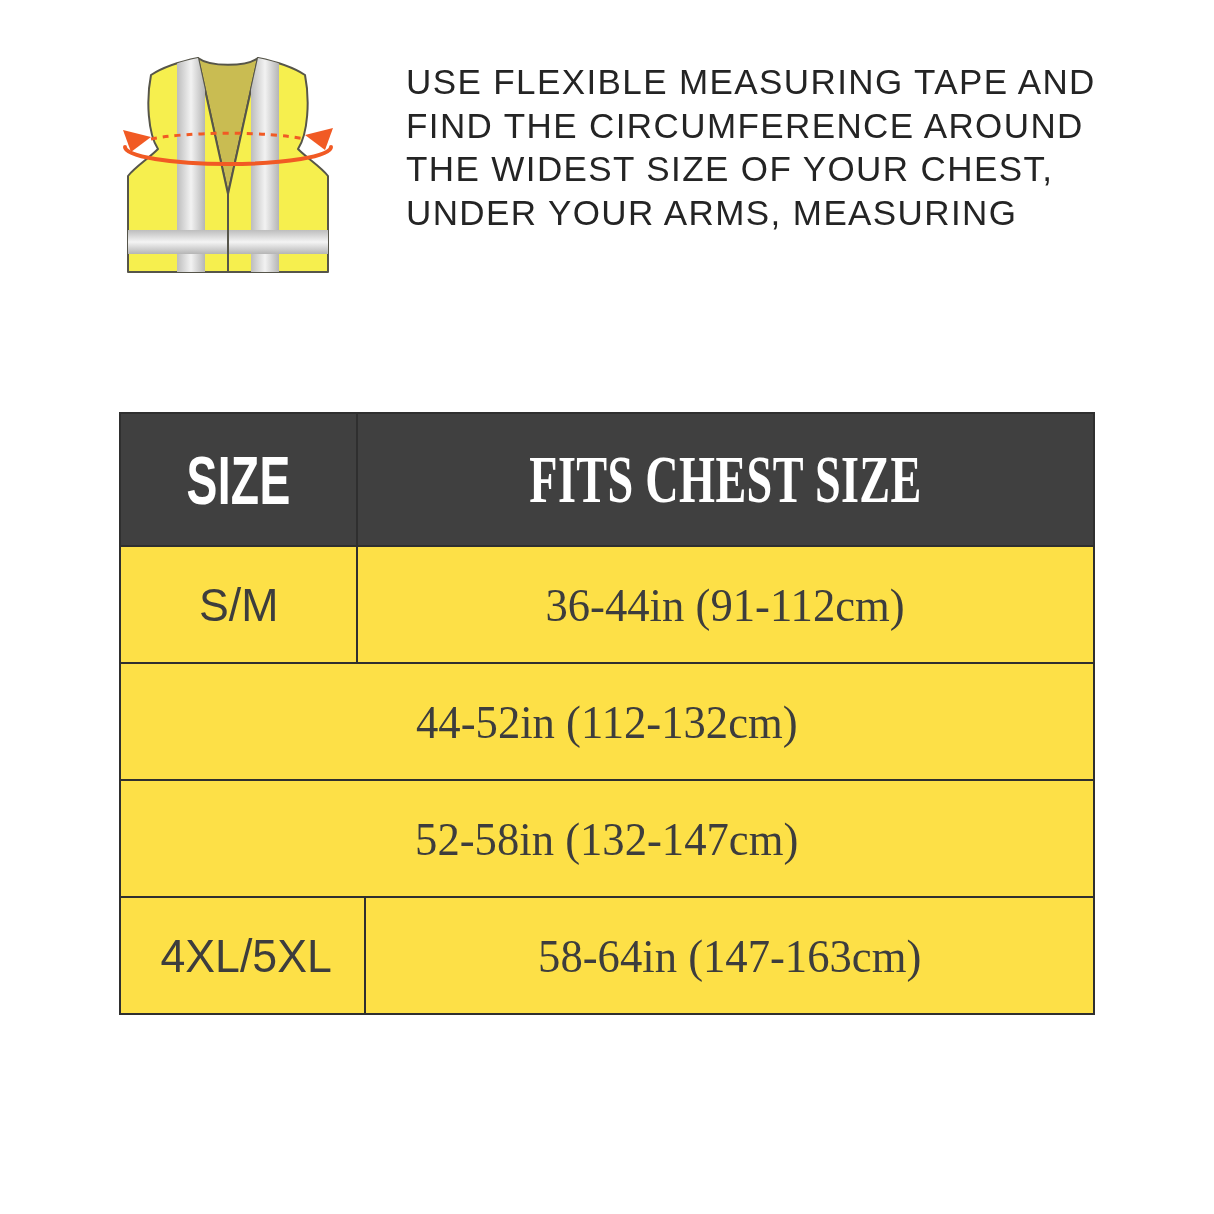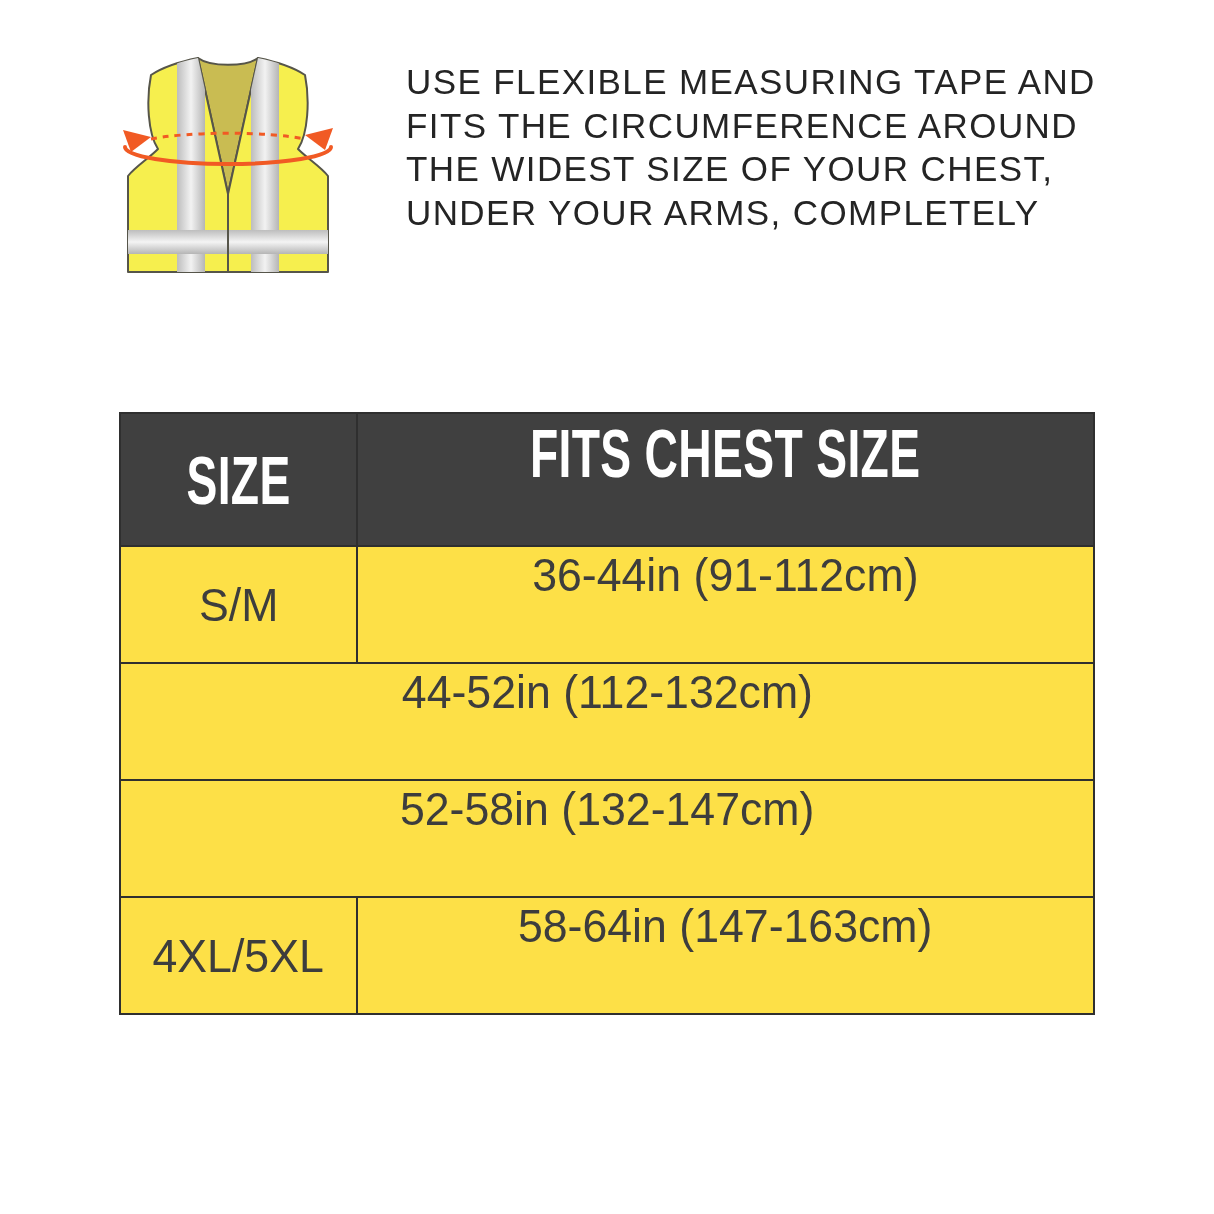--- a/index.html
+++ b/index.html
@@ -32,36 +32,36 @@
     display:flex;height:131px;
     background:#404040;
     border-bottom:2px solid #2f2f2f;
   }
   .col-size{
     width:237px;flex:none;box-sizing:border-box;
     border-right:2px solid #2f2f2f;
     display:flex;align-items:center;justify-content:center;
   }
   .col-chest{
-    flex:1;display:flex;align-items:flex-start;justify-content:center;
+    flex:1;display:flex;align-items:center;justify-content:center;font-family:Liberation Serif, serif;
   }
   .th-label{
     display:inline-block;
     color:#ffffff;
     font-weight:bold;
     font-size:68px;
     letter-spacing:0.5px;
     transform:scaleX(0.68);
     white-space:nowrap;
   }
   .trow{
     display:flex;height:115px;background:#fde047;
     border-bottom:2px solid #2f2f2f;
   }
-  .trow:last-child{border-bottom:none;}
+  .trow:last-child{border-bottom:none;padding-left:8px;}
   .td-label{
     display:inline-block;
     color:#3d3d3d;
     font-size:47px;
     letter-spacing:0px;
     transform:scaleX(0.95);
     white-space:nowrap;
   }
 </style>
 </head>
@@ -101,23 +101,23 @@
     <g>
       <path d="M48 95 A100 16 0 0 1 202 95" fill="none" stroke="#F15A24" stroke-width="3" stroke-dasharray="6 6"></path>
       <path d="M22 103 A103 17 0 0 0 228 103" fill="none" stroke="#F15A24" stroke-width="4" stroke-linecap="round"></path>
       <path d="M48 93 L20 86 L28 108 Z" fill="#F15A24"></path>
       <path d="M202 91 L230 84 L222 106 Z" fill="#F15A24"></path>
     </g>
   </svg>
 
   <div class="instructions">
     <div>USE FLEXIBLE MEASURING TAPE AND</div>
-    <div>FITS THE CIRCUMFERENCE AROUND</div>
+    <div>FIND THE CIRCUMFERENCE AROUND</div>
     <div>THE WIDEST SIZE OF YOUR CHEST,</div>
-    <div>UNDER YOUR ARMS, COMPLETELY</div>
+    <div>UNDER YOUR ARMS, MEASURING</div>
   </div>
 
   <div class="size-table">
 
     <div class="thead">
       <div class="col-size">
         <span class="th-label">SIZE</span>
       </div>
       <div class="col-chest">
         <span class="th-label">FITS CHEST SIZE</span>

